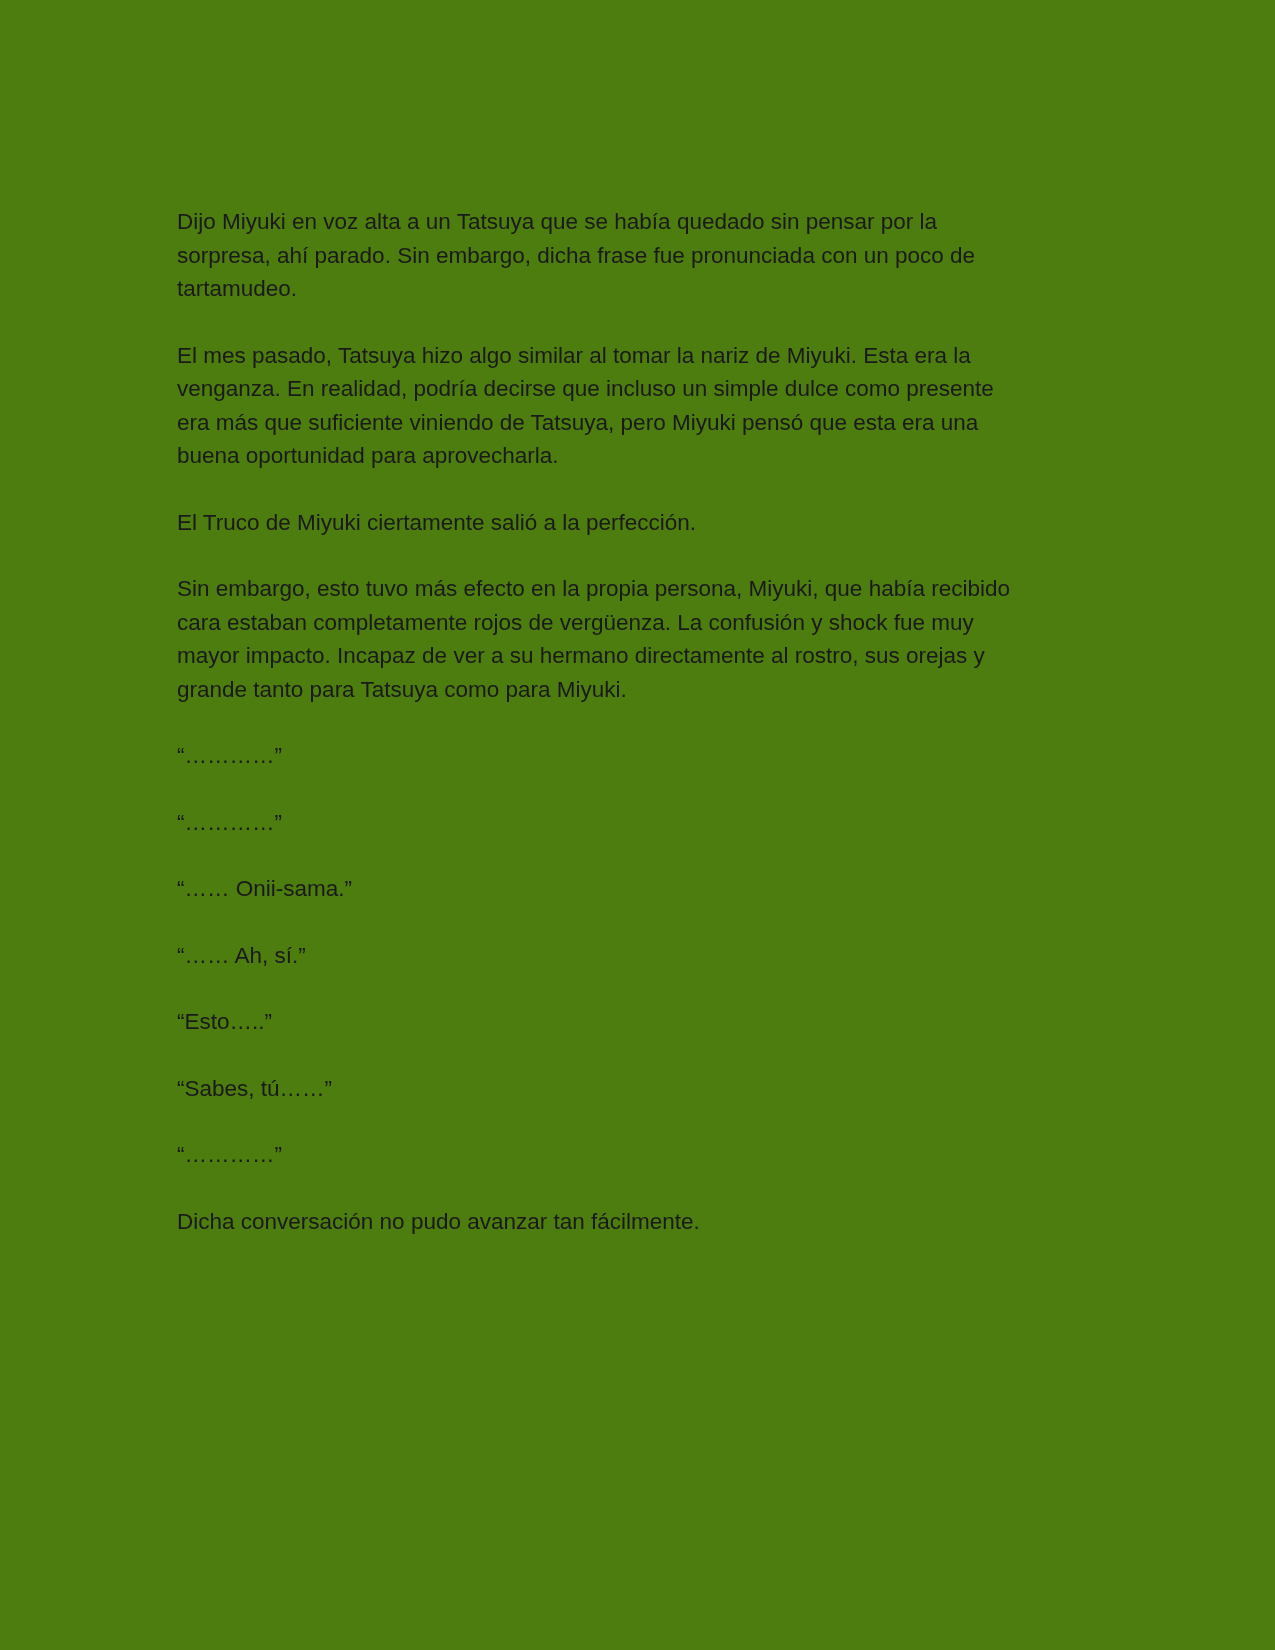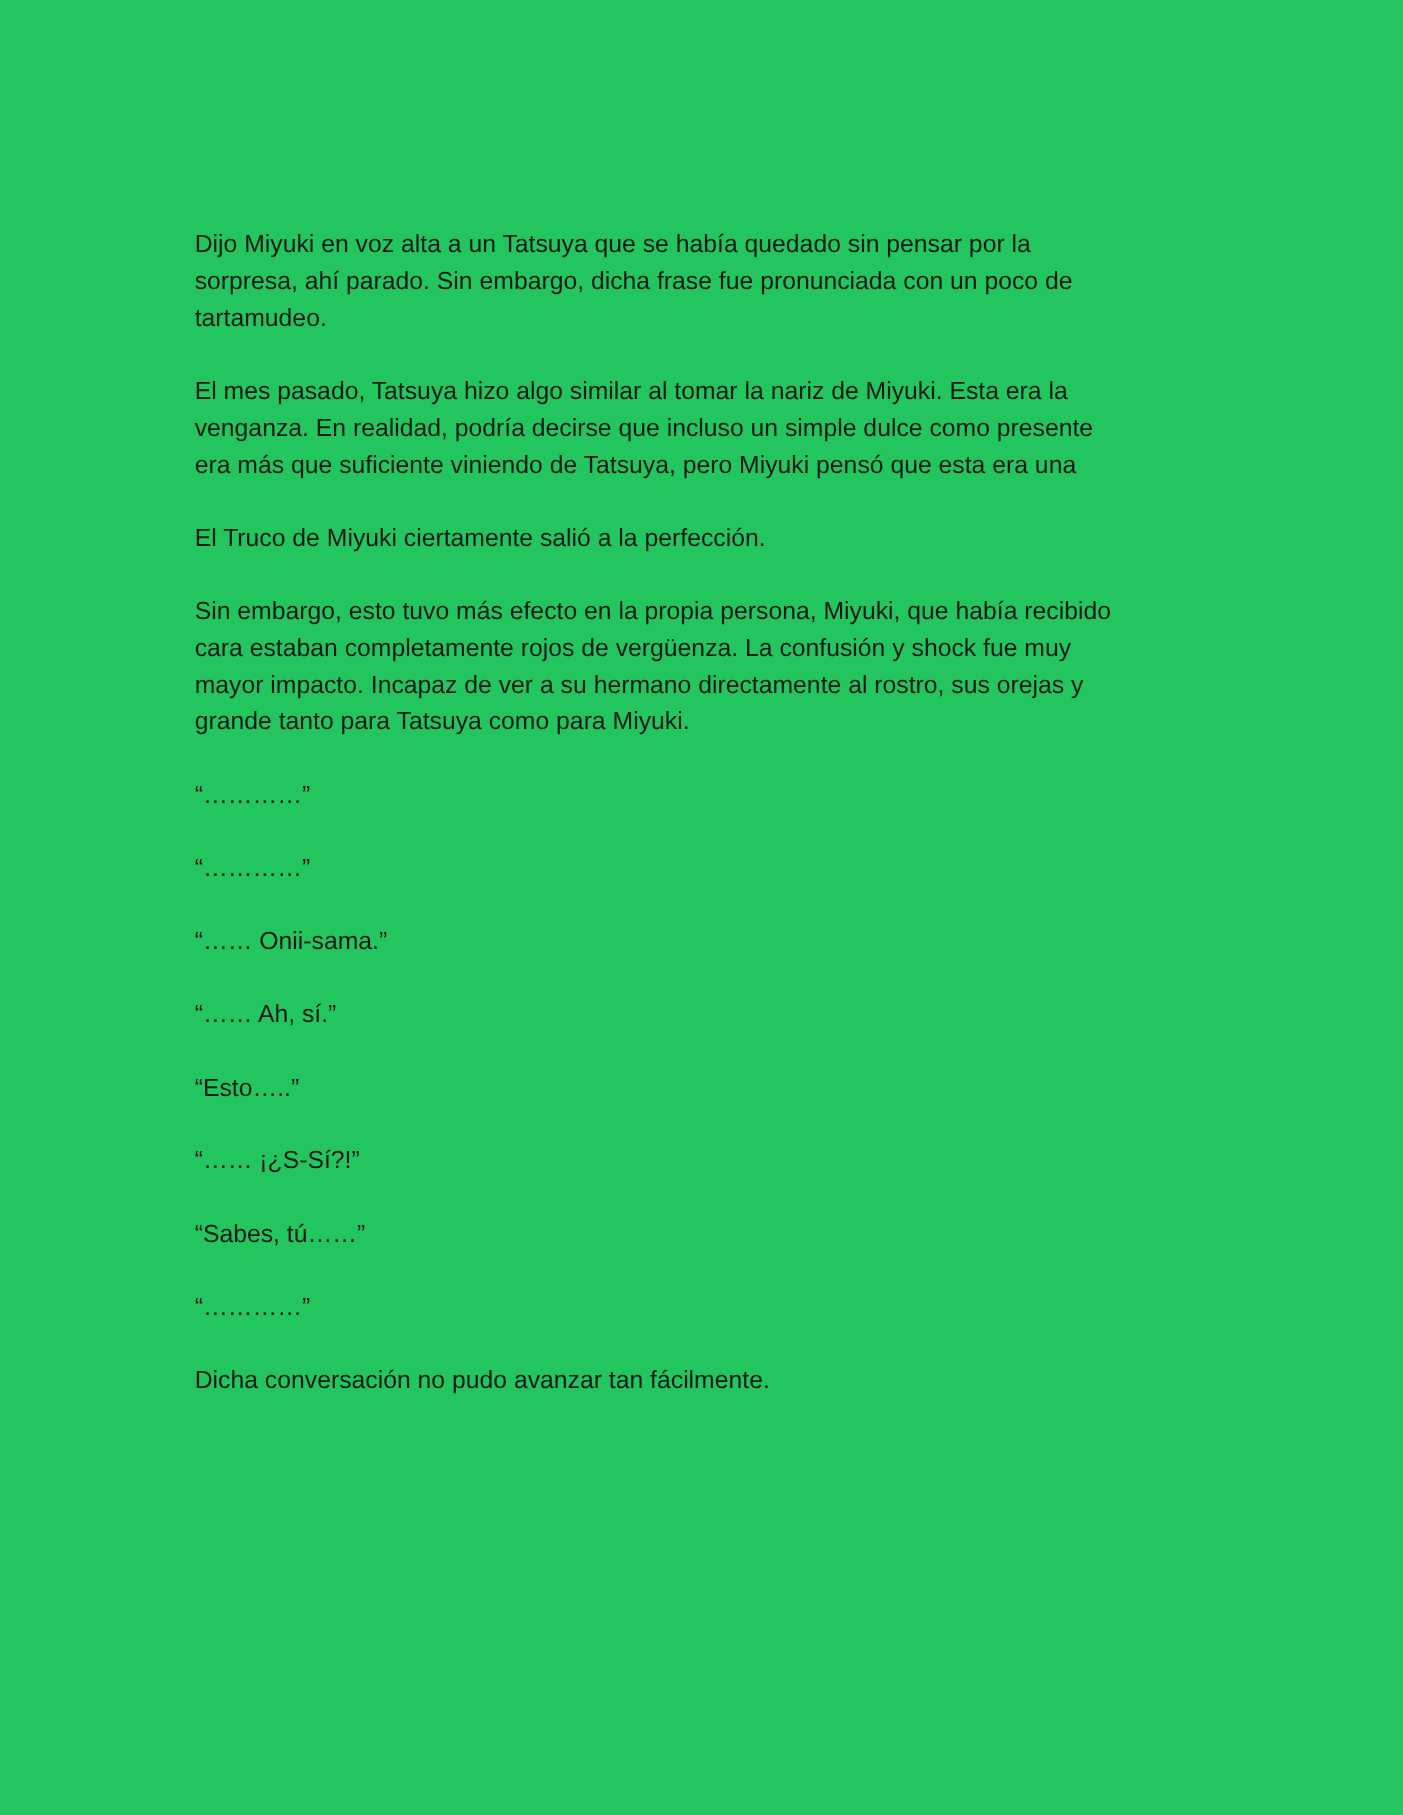--- a/index.html
+++ b/index.html
@@ -6,21 +6,21 @@
   html, body {
     margin: 0;
     padding: 0;
     background: #ffffff;
   }
   .page {
     position: relative;
     width: 1275px;
     height: 1650px;
     box-sizing: border-box;
-    background: #22c55e;
+    background: #4d7c0f;
     padding: 205px 160px 12px 177px;
     font-family: "Liberation Sans", "DejaVu Sans", sans-serif;
     font-size: 22.5px;
     line-height: 33.5px;
     color: #1a1a1a;
     overflow: hidden;
   }
   p.para {
     margin: 0 0 33px 0;
     padding: 0;
@@ -38,20 +38,21 @@
   <p class="para">
     <span class="line">Dijo Miyuki en voz alta a un Tatsuya que se había quedado sin pensar por la</span>
     <span class="line">sorpresa, ahí parado. Sin embargo, dicha frase fue pronunciada con un poco de</span>
     <span class="line">tartamudeo.</span>
   </p>
 
   <p class="para">
     <span class="line">El mes pasado, Tatsuya hizo algo similar al tomar la nariz de Miyuki. Esta era la</span>
     <span class="line">venganza. En realidad, podría decirse que incluso un simple dulce como presente</span>
     <span class="line">era más que suficiente viniendo de Tatsuya, pero Miyuki pensó que esta era una</span>
+    <span class="line">buena oportunidad para aprovecharla.</span>
   </p>
 
   <p class="para">
     <span class="line">El Truco de Miyuki ciertamente salió a la perfección.</span>
   </p>
 
 
   <p class="para">
     <span class="line">Sin embargo, esto tuvo más efecto en la propia persona, Miyuki, que había recibido</span>
     <span class="line">cara estaban completamente rojos de vergüenza. La confusión y shock fue muy</span>
@@ -73,23 +74,20 @@
 
   <p class="para">
     <span class="line">“…… Ah, sí.”</span>
   </p>
 
   <p class="para">
     <span class="line">“Esto…..”</span>
   </p>
 
 
-  <p class="para">
-    <span class="line">“…… ¡¿S-Sí?!”</span>
-  </p>
 
   <p class="para">
     <span class="line">“Sabes, tú……”</span>
   </p>
 
   <p class="para">
     <span class="line">“…………”</span>
   </p>
 
   <p class="para">

